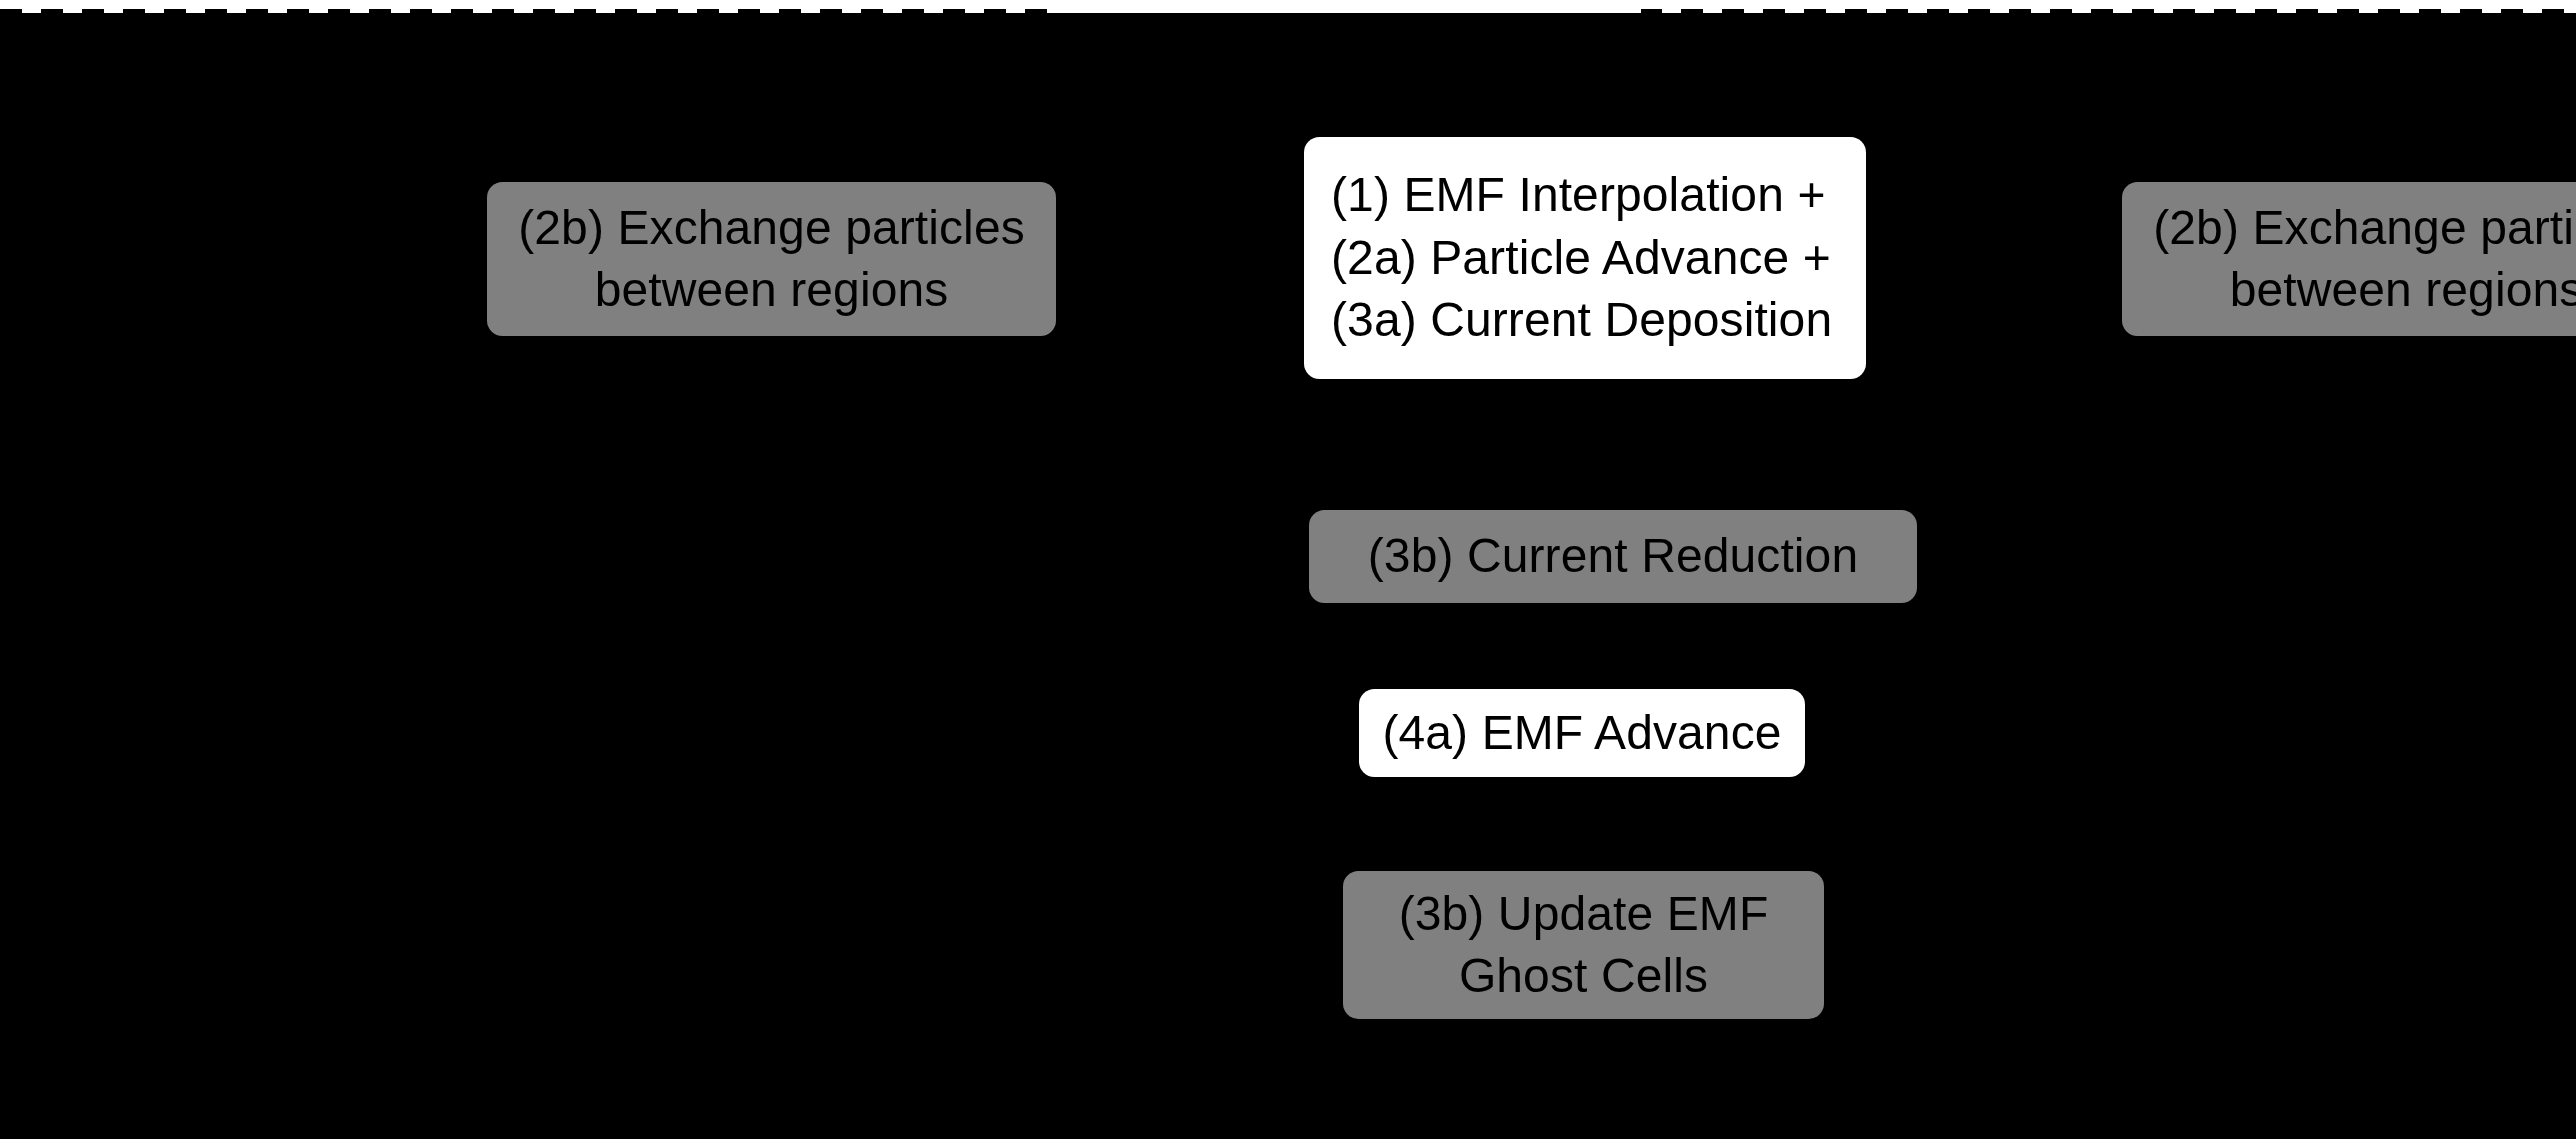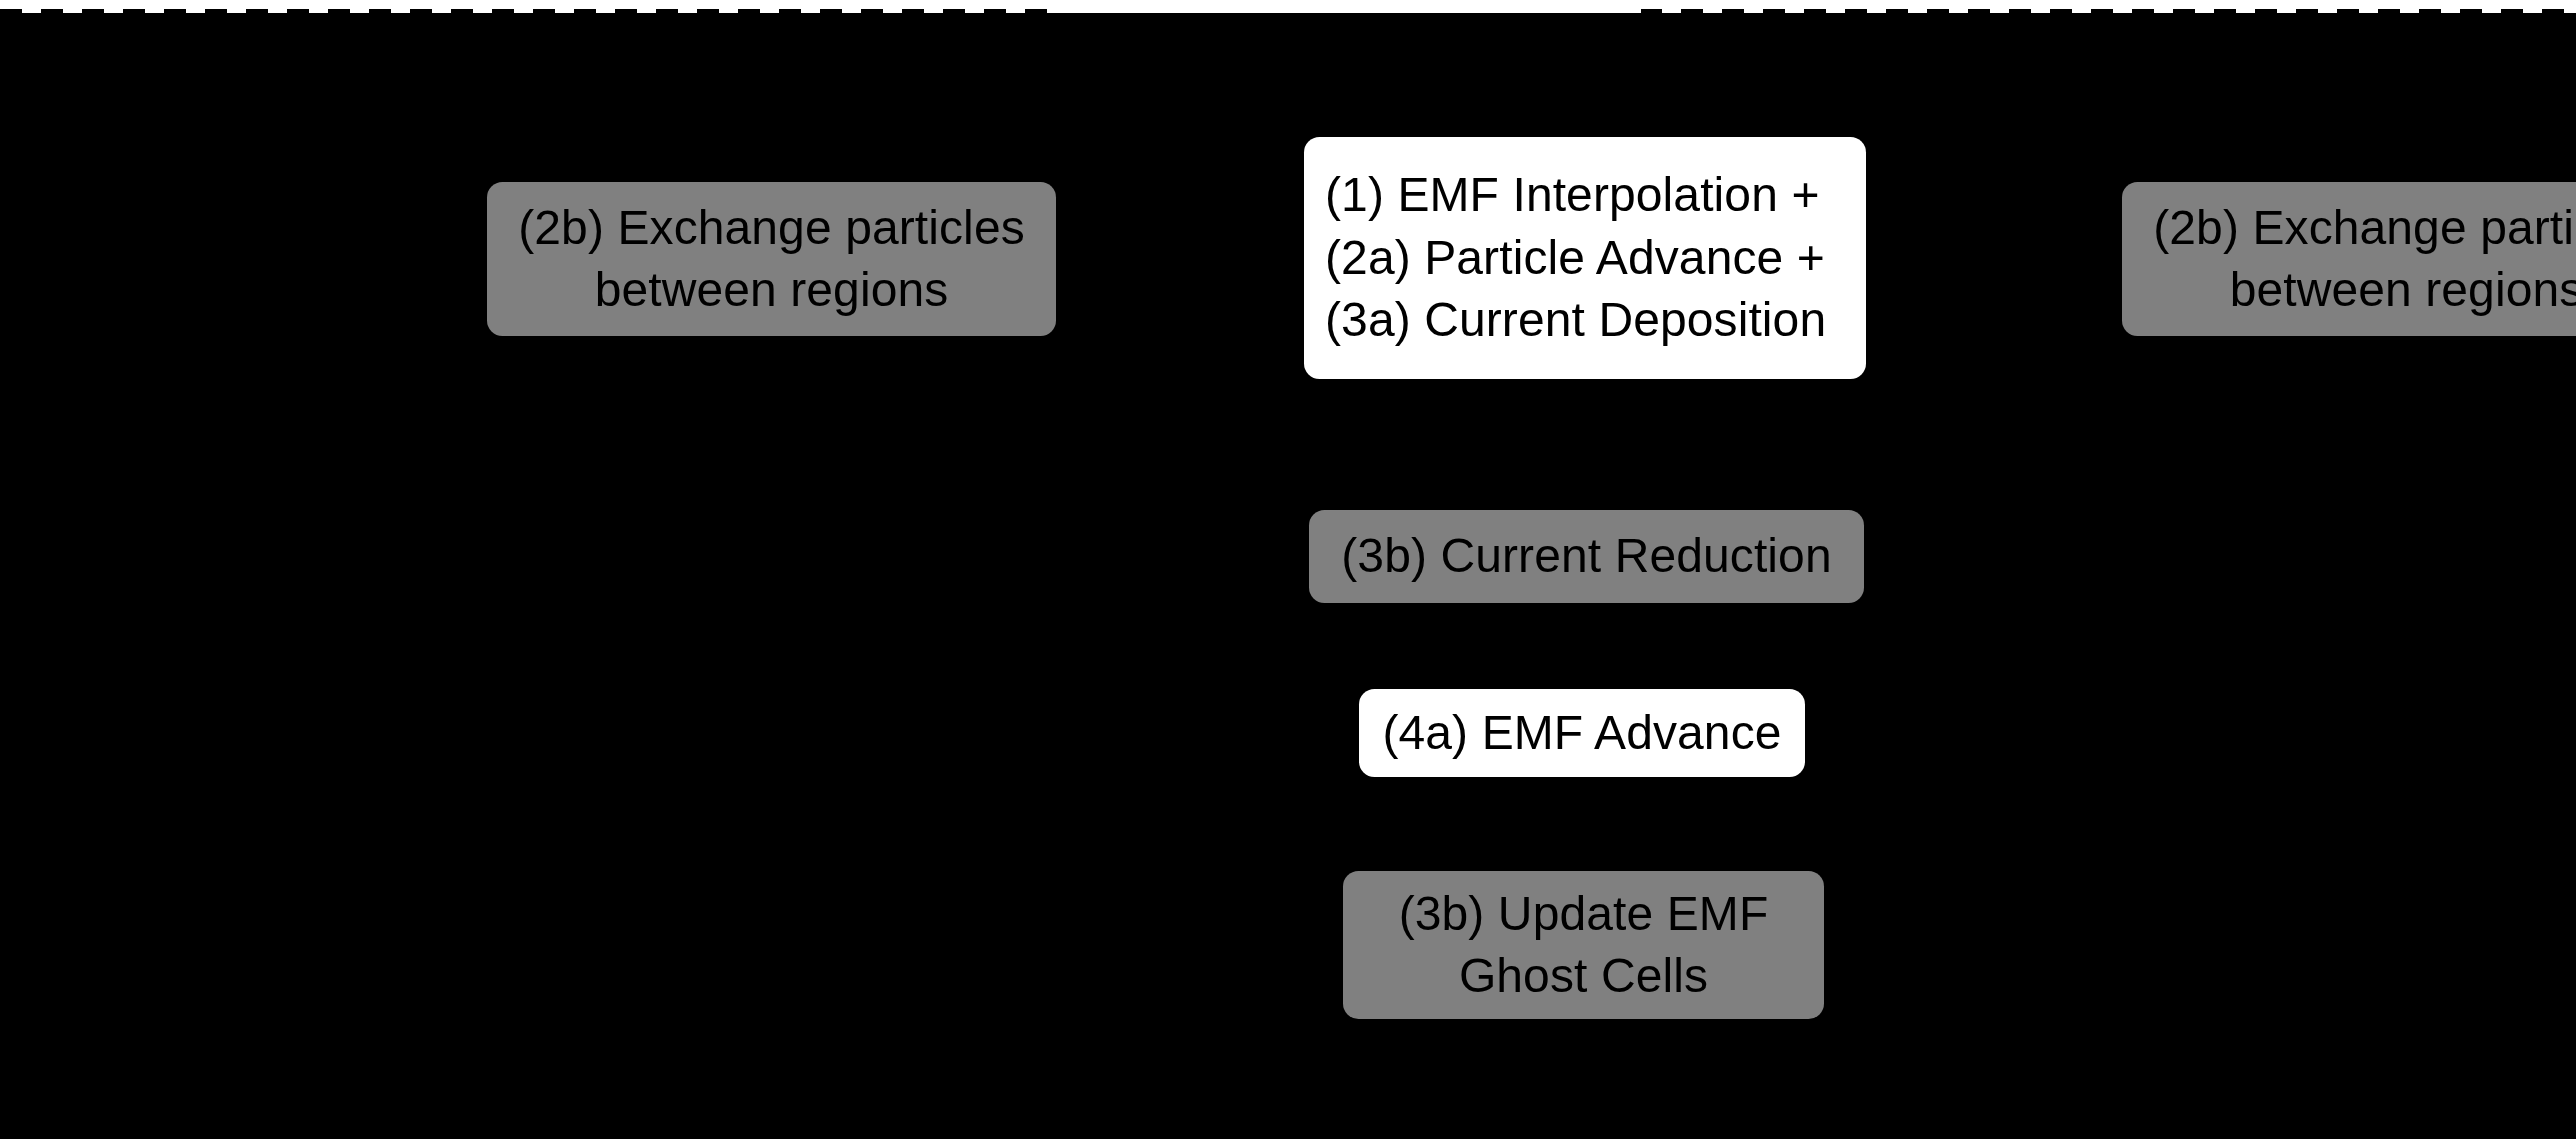--- a/index.html
+++ b/index.html
@@ -70,42 +70,42 @@
 
   .node.white {
     background: #ffffff;
     color: #000000;
     box-shadow: 5.2px 6.2px 7.2px rgba(0,0,0,0.55);
   }
 
   .node.left-align {
     justify-content: flex-start;
     text-align: left;
-    padding-left: 21px;
+    padding-left: 27px;
   }
 
   
   #node-exchange-left {
     left: 487px;  top: 182px;
     width: 569px; height: 154px;
     font-size: 48px;
   }
   #node-main-compute {
     left: 1304px; top: 137px;
     width: 562px; height: 242px;
     font-size: 48px;
   }
   #node-exchange-right {
     left: 2122px; top: 182px;
     width: 569px; height: 154px;
     font-size: 48px;
   }
   #node-current-reduction {
     left: 1309px; top: 510px;
-    width: 555px; height: 93px;
+    width: 608px; height: 93px;
     font-size: 48px;
   }
   #node-emf-advance {
     left: 1359px; top: 689px;
     width: 446px;  height: 88px;
     font-size: 48px;
   }
   #node-update-ghost {
     left: 1343px; top: 871px;
     width: 481px;  height: 148px;

